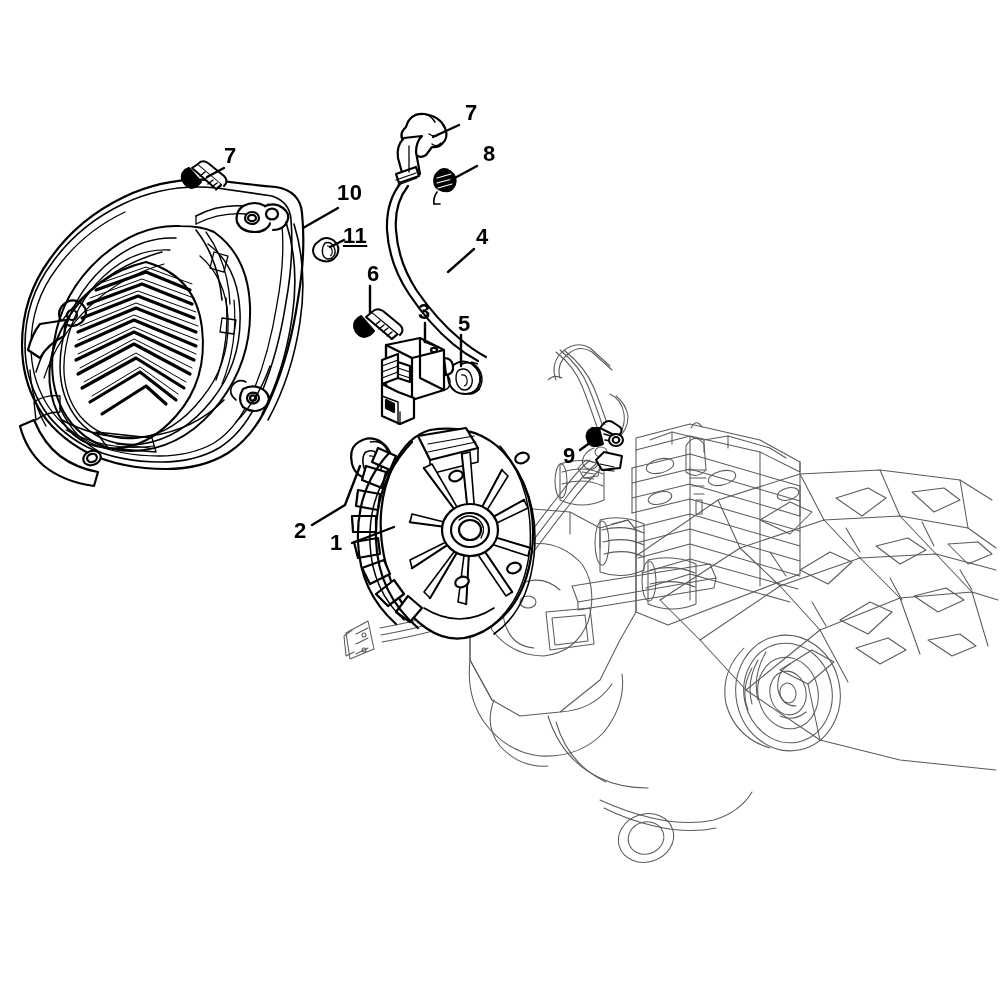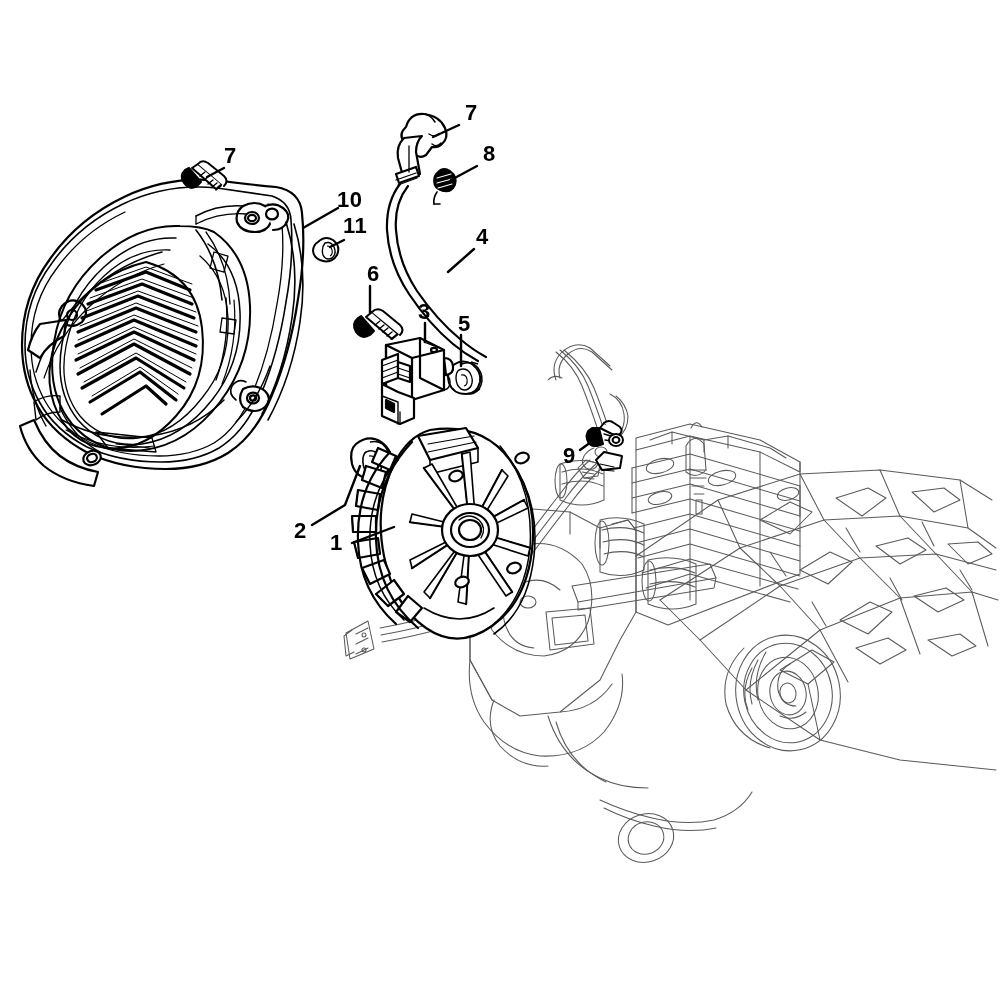--- a/index.html
+++ b/index.html
@@ -458,17 +458,17 @@
 
   <div class="callout" style="left:330px;top:532px;">1</div>
   <div class="callout" style="left:294px;top:520px;">2</div>
   <div class="callout" style="left:418px;top:301px;">3</div>
   <div class="callout" style="left:476px;top:226px;">4</div>
   <div class="callout" style="left:458px;top:313px;">5</div>
   <div class="callout" style="left:367px;top:263px;">6</div>
   <div class="callout" style="left:465px;top:102px;">7</div>
   <div class="callout" style="left:483px;top:143px;">8</div>
   <div class="callout" style="left:563px;top:445px;">9</div>
-  <div class="callout" style="left:337px;top:189px;">10</div>
-  <div class="callout" style="left:343px;top:215px;">11</div>
+  <div class="callout" style="left:337px;top:182px;">10</div>
+  <div class="callout" style="left:343px;top:225px;text-decoration:underline;">11</div>
   <div class="callout" style="left:224px;top:145px;">7</div>
 
 </div>
 
 </body></html>

